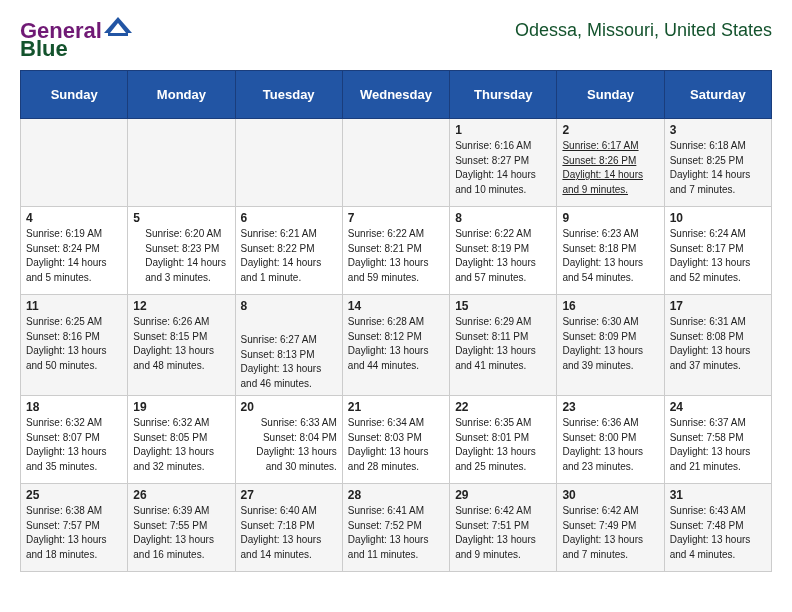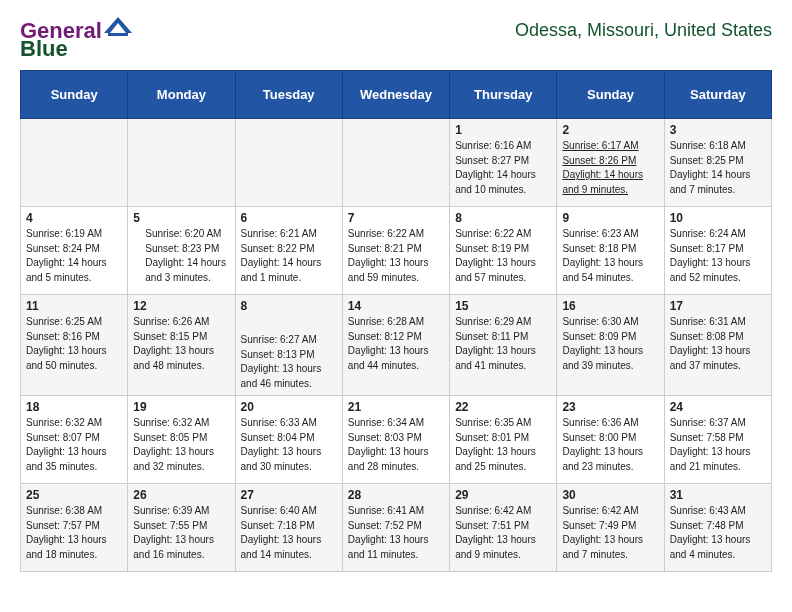--- a/index.html
+++ b/index.html
@@ -254,21 +254,21 @@
         </td>
         <td>
           <span class="day-num">19</span>
           <div class="day-info" style="white-space: pre-line;">Sunrise: 6:32 AM
 Sunset: 8:05 PM
 Daylight: 13 hours
 and 32 minutes.</div>
         </td>
         <td>
           <span class="day-num">20</span>
-          <div class="day-info" style="white-space: pre-line;">Sunrise: 6:33 AM
+          <div class="day-info" style="white-space: pre-line; text-align: right;">Sunrise: 6:33 AM
 Sunset: 8:04 PM
 Daylight: 13 hours
 and 30 minutes.</div>
         </td>
         <td>
           <span class="day-num">21</span>
           <div class="day-info" style="white-space: pre-line;">Sunrise: 6:34 AM
 Sunset: 8:03 PM
 Daylight: 13 hours
 and 28 minutes.</div>

